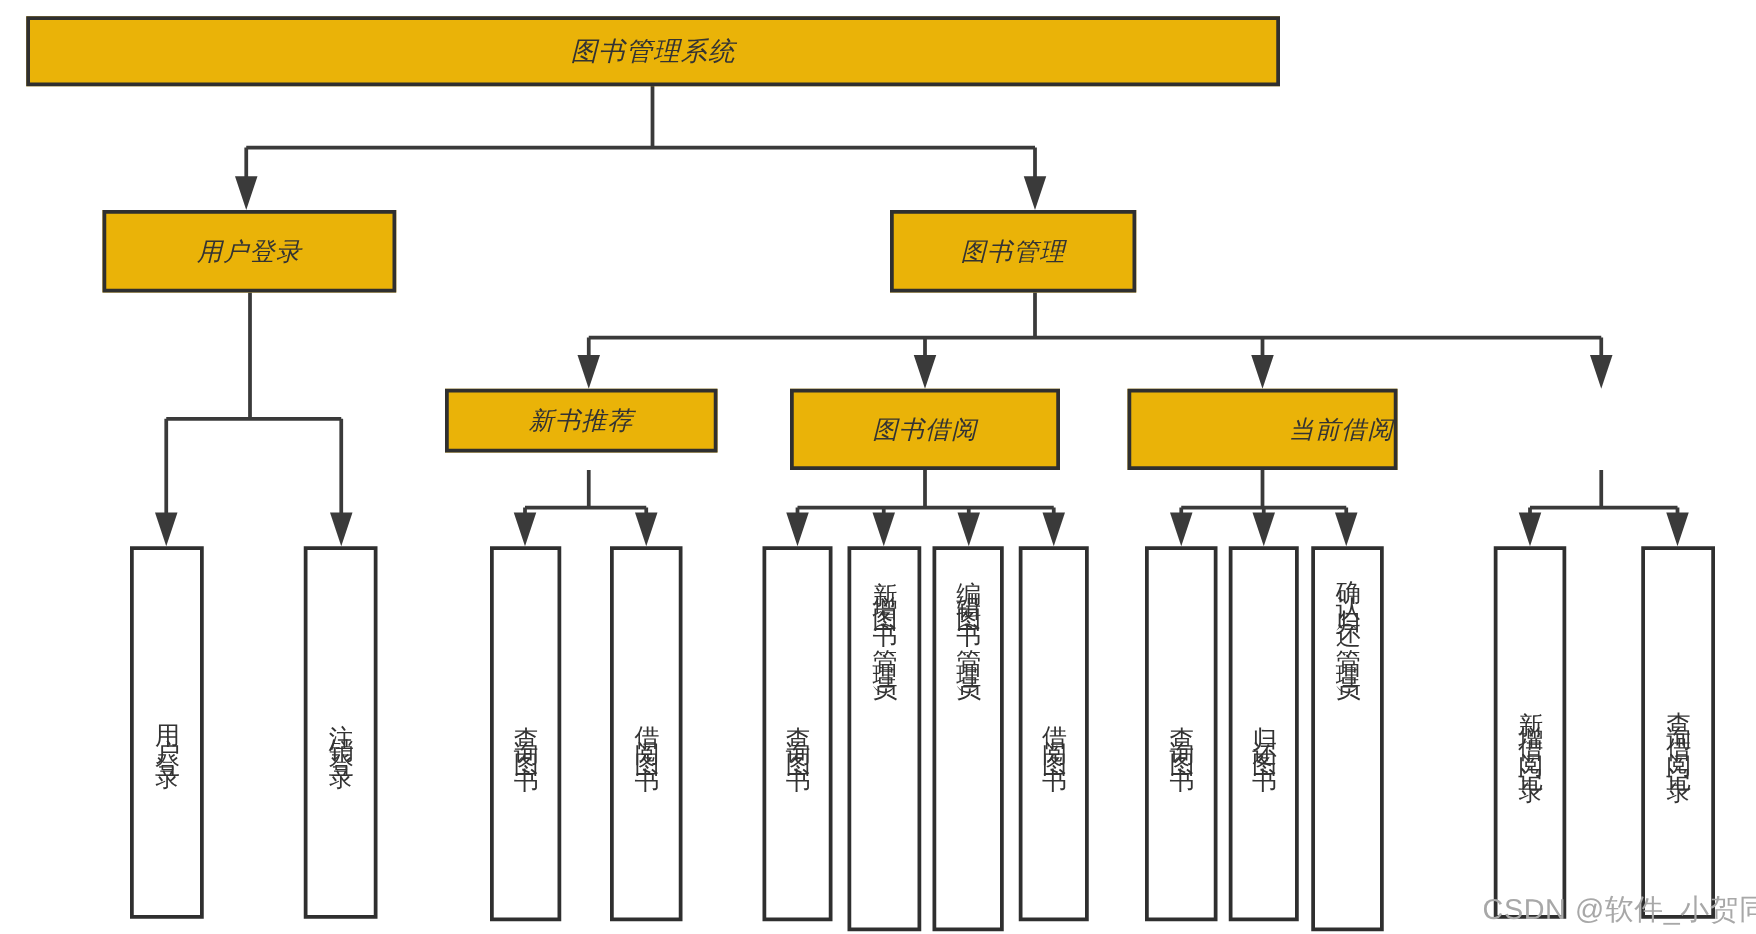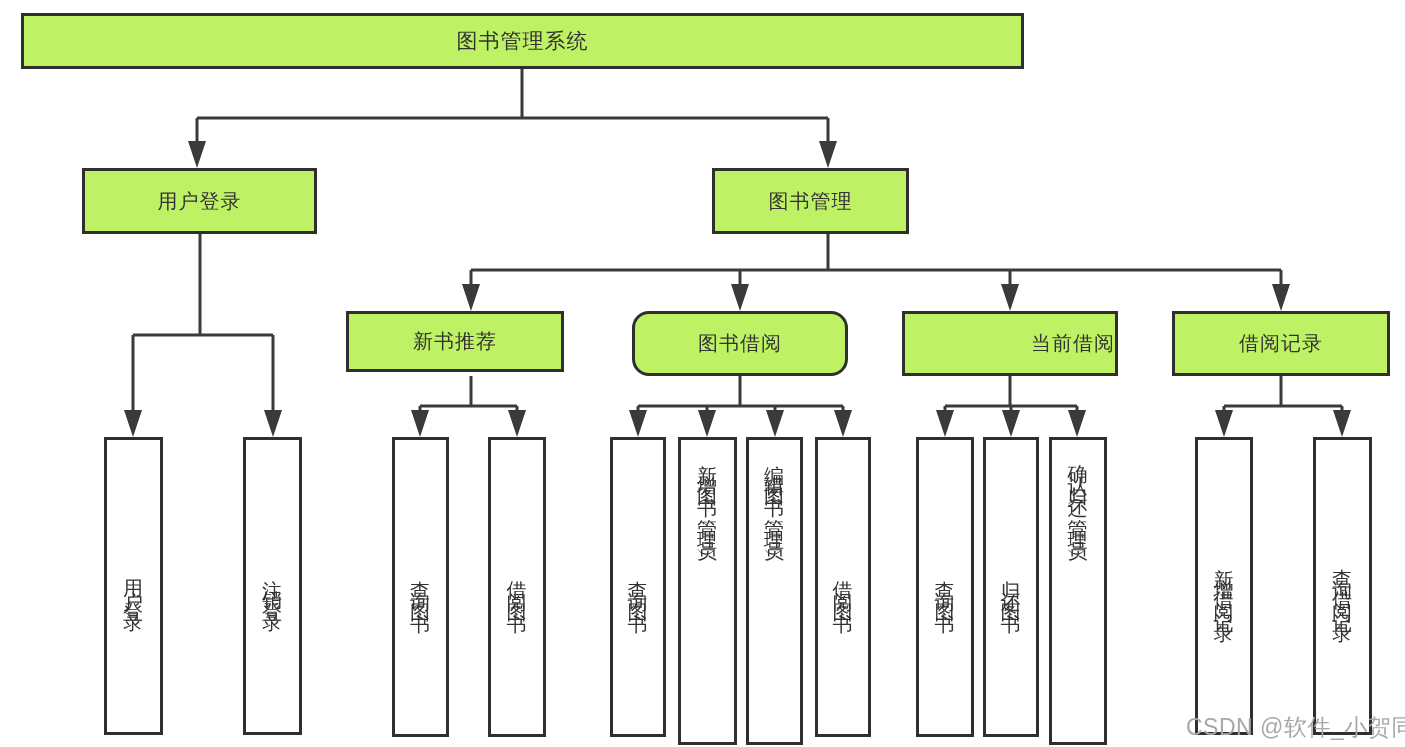--- a/index.html
+++ b/index.html
@@ -21,29 +21,30 @@
     position: absolute;
     left: 0;
     top: 0;
     z-index: 0;
     pointer-events: none;
   }
   .node {
     position: absolute;
     box-sizing: border-box;
     border: 3px solid #2f2f2f;
-    background: #bef264;
+    background: #eab308;
     display: flex;
     align-items: center;
     justify-content: center;
     color: #333333;
     font-size: 20px;
     letter-spacing: 1px;
     z-index: 1;
     white-space: nowrap;
+    font-style: italic;
   }
   .node.root { font-size: 21px; }
   .leaf {
     position: absolute;
     box-sizing: border-box;
     border: 3px solid #2f2f2f;
     background: #ffffff;
     display: flex;
     align-items: center;
     justify-content: center;
@@ -137,32 +138,29 @@
     <span>图书管理系统</span>
   </div>
 
   <div class="node" style="left:82px; top:168px; width:235px; height:66px;">
     <span>用户登录</span>
   </div>
   <div class="node" style="left:712px; top:168px; width:197px; height:66px;">
     <span>图书管理</span>
   </div>
 
-  <div class="node" style="left:346px; top:311px; width:218px; height:61px;">
+  <div class="node" style="left:356px; top:311px; width:218px; height:51px;">
     <span>新书推荐</span>
   </div>
-  <div class="node" style="left:632px; top:311px; width:216px; height:65px;border-radius:17px;">
+  <div class="node" style="left:632px; top:311px; width:216px; height:65px;">
     <span>图书借阅</span>
   </div>
   <div class="node" style="left:902px; top:311px; width:216px; height:65px;justify-content:flex-end;">
     <span>当前借阅</span>
   </div>
-  <div class="node" style="left:1172px; top:311px; width:218px; height:65px;">
-    <span>借阅记录</span>
-  </div>
 
   <div class="leaf" style="left:104px; top:437px; width:59px; height:298px;">
     <span>用户登录</span>
   </div>
   <div class="leaf" style="left:243px; top:437px; width:59px; height:298px;">
     <span>注销登录</span>
   </div>
 
   <div class="leaf" style="left:392px; top:437px; width:57px; height:300px;">
     <span>查询图书</span>

